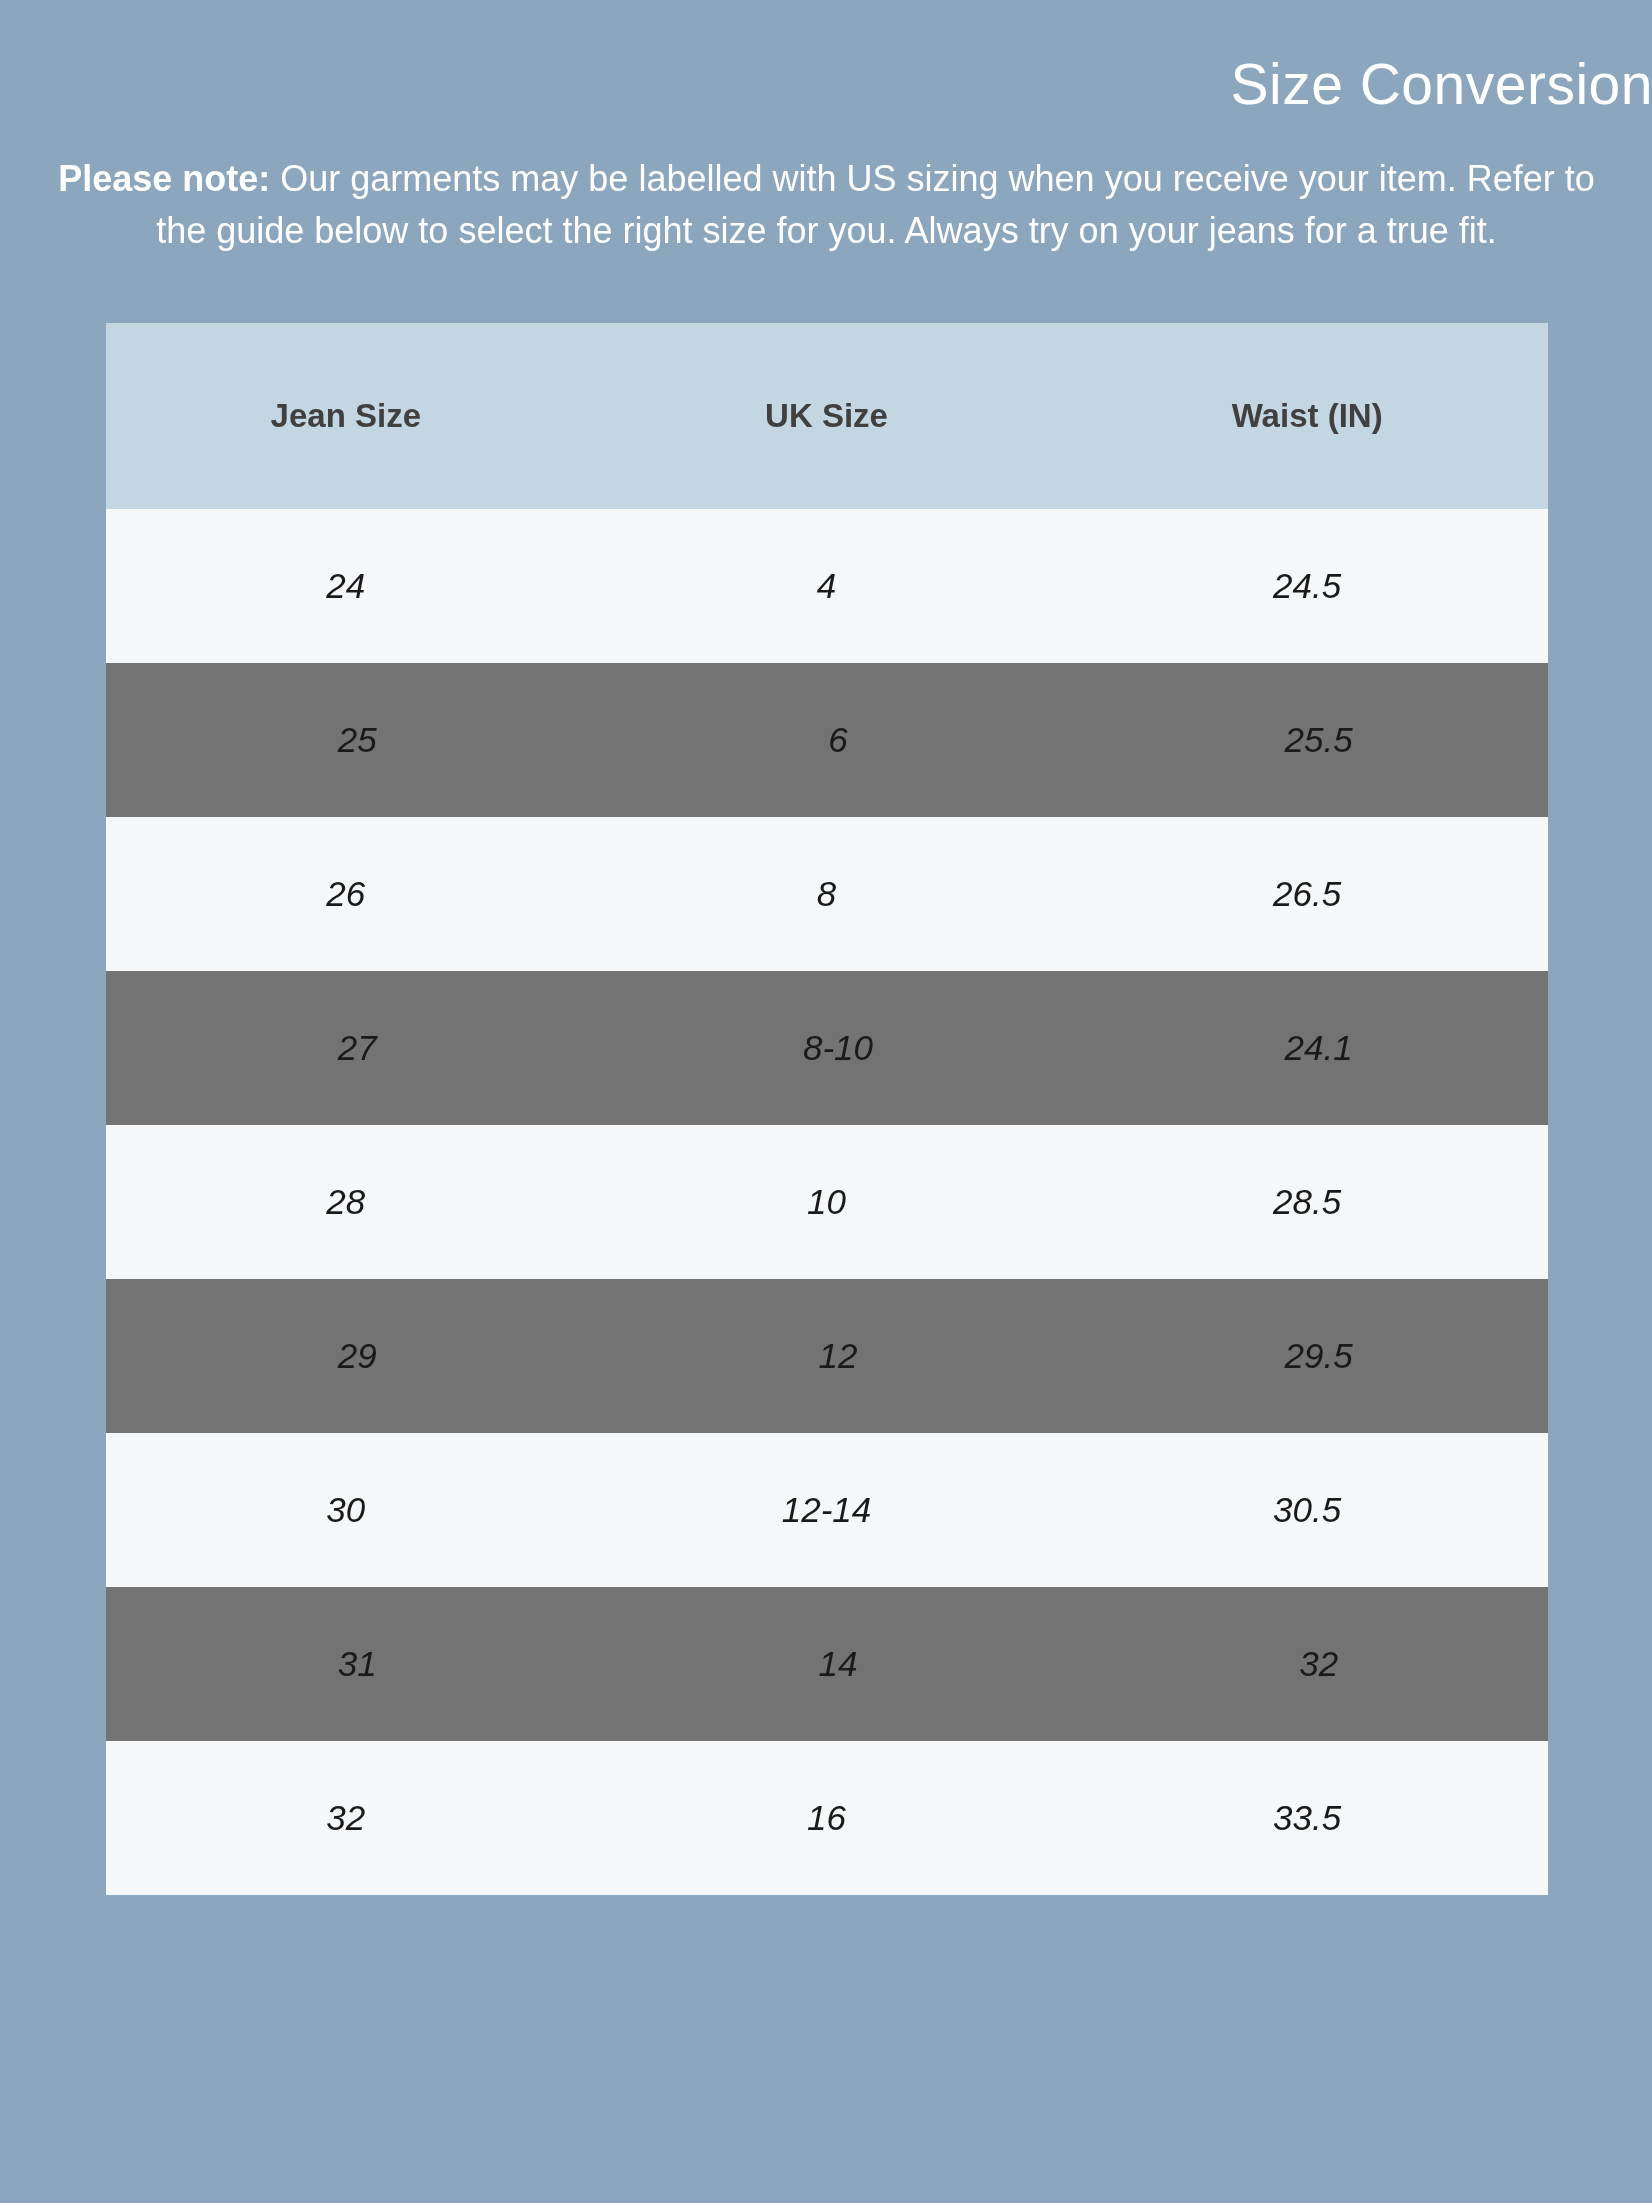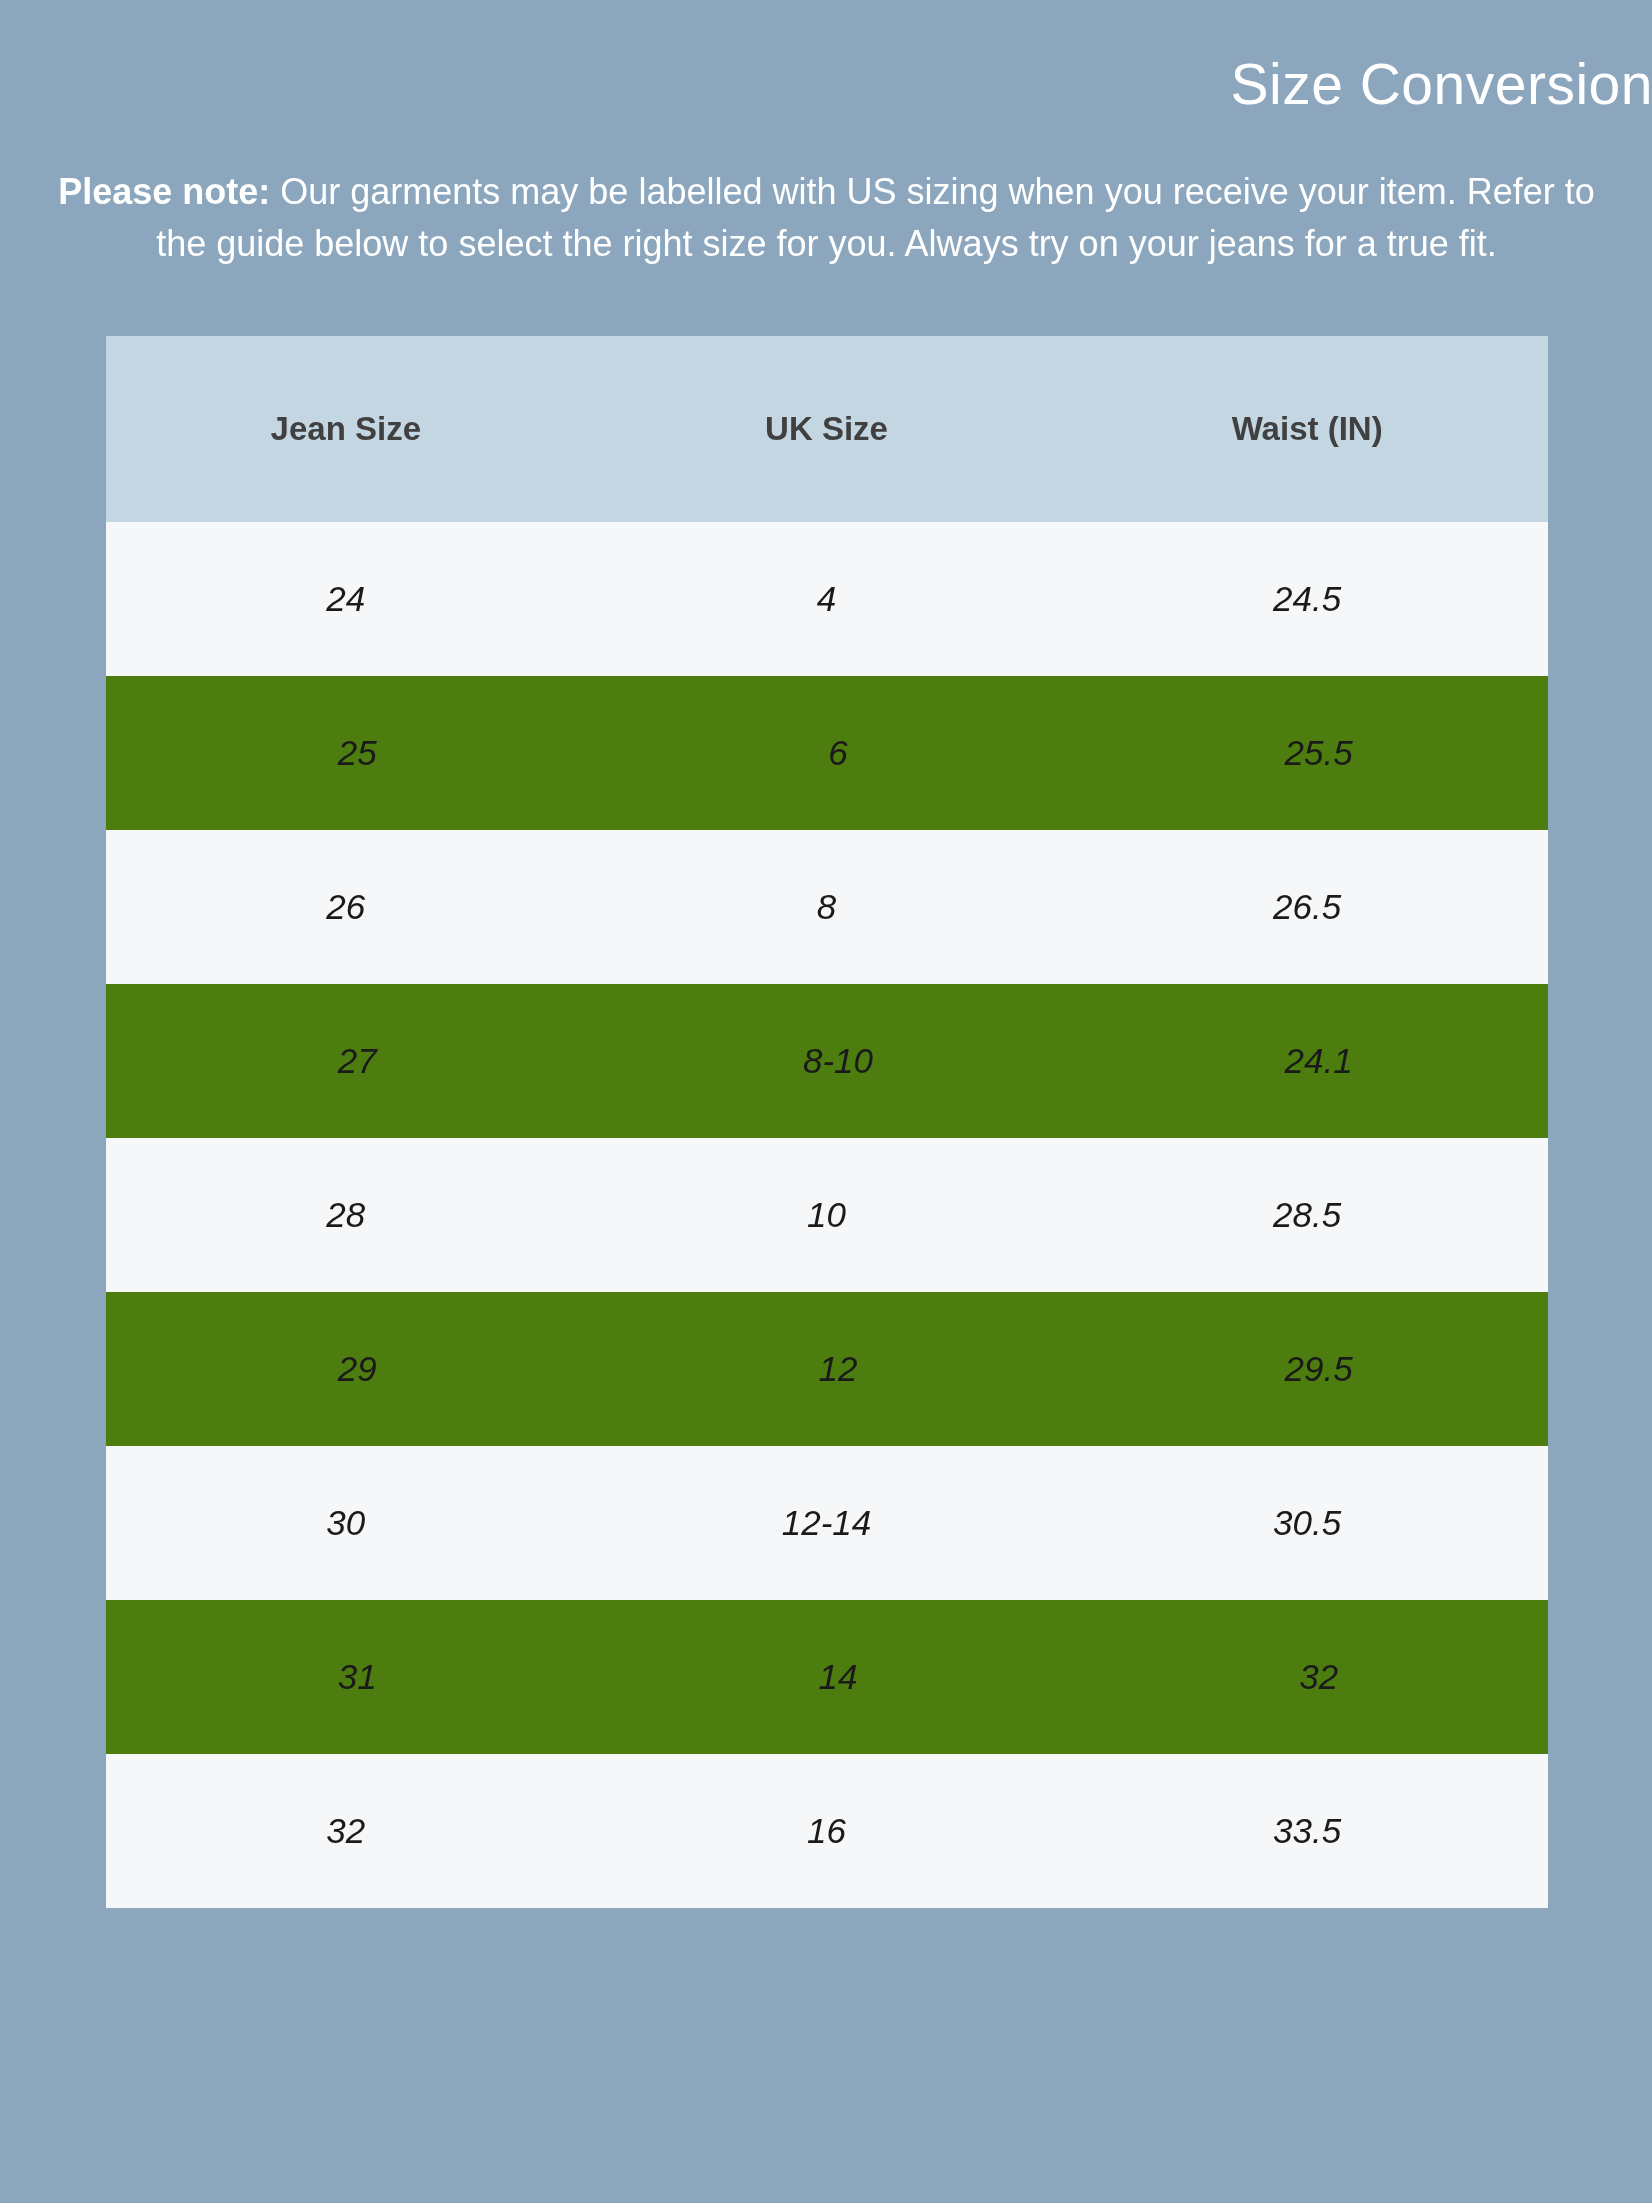--- a/index.html
+++ b/index.html
@@ -27,21 +27,21 @@
     font-weight: 400;
     letter-spacing: 0.5px;
     padding-top: 53px;
     line-height: 1.1;
   }
   .note {
     color: #ffffff;
     font-size: 36px;
     line-height: 1.45;
     text-align: center;
-    margin: 50px auto 0 auto;
+    margin: 37px auto 0 auto;
     width: 1561px;
     font-weight: 400;
   }
   .note b {
     font-weight: 700;
   }
   .table-wrap {
     margin: 66px auto 0 auto;
     width: 1442px;
   }
@@ -65,21 +65,21 @@
     height: 152px;
     text-align: center;
     vertical-align: middle;
     font-weight: 400;
     font-style: italic;
   }
   tbody tr.odd td {
     background: #f5f7f8;
   }
   tbody tr.even td {
-    background: #4d7c0f;
+    background: #737373;
     padding-left: 24px;
   }
 </style>
 </head>
 <body style="background: rgb(139, 166, 189);">
 
 <div class="page">
 
   <div class="title">Size Conversion</div>
 

